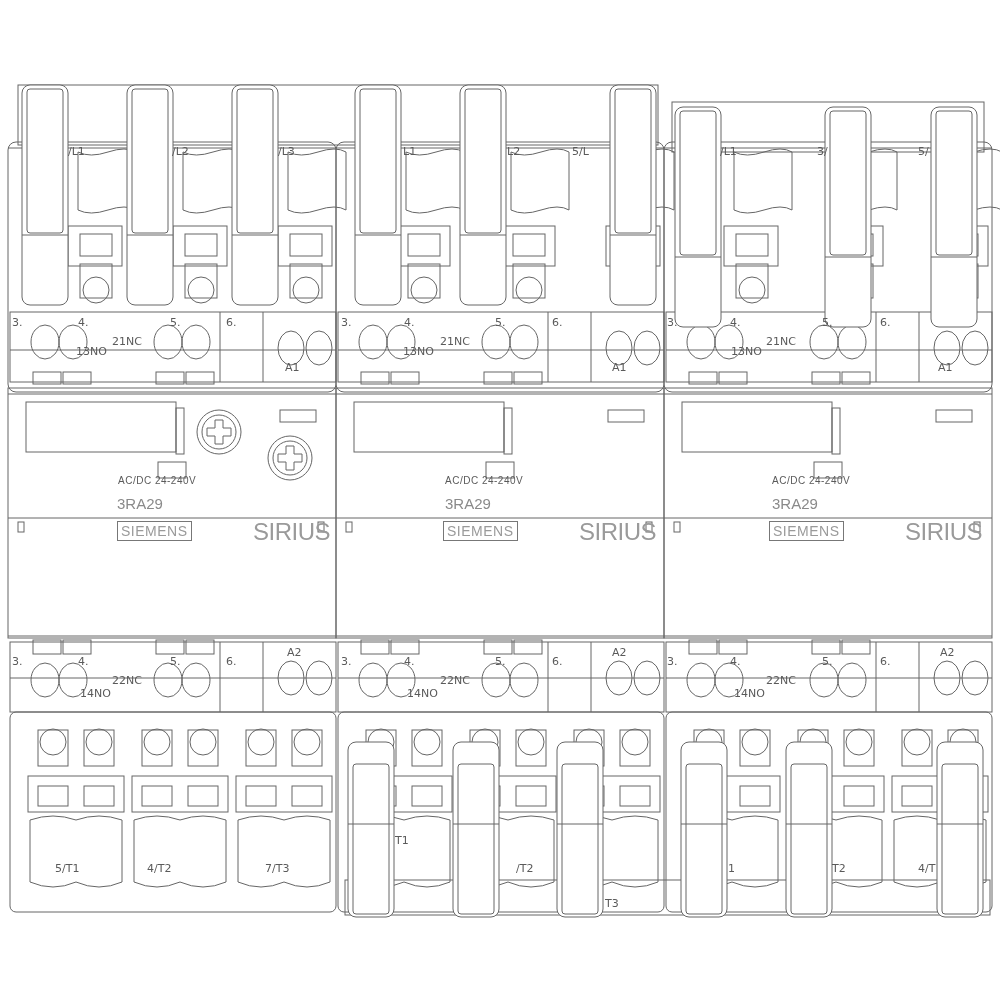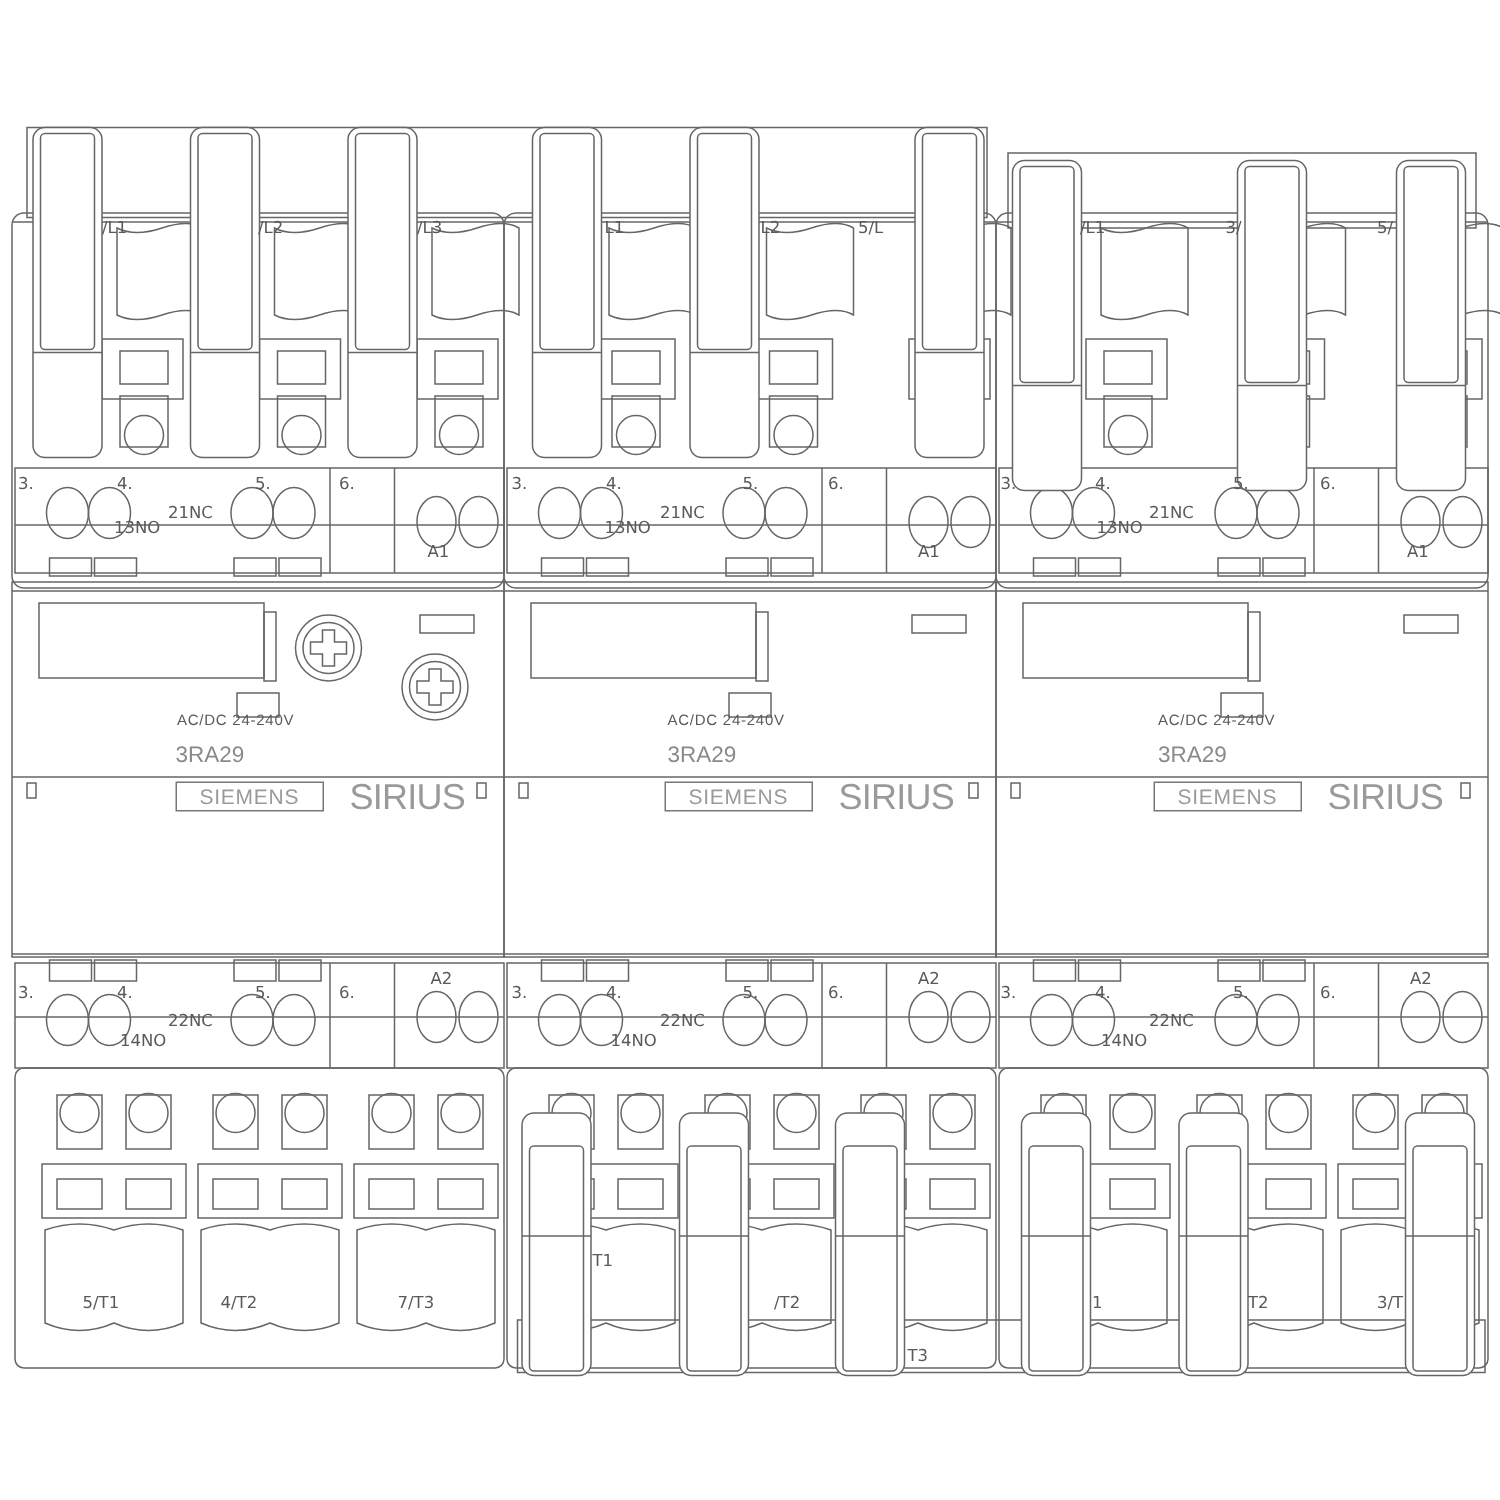--- a/index.html
+++ b/index.html
@@ -2,22 +2,22 @@
 <html><head>
 <meta charset="utf-8">
 <style>
   html,body{margin:0;padding:0;background:#ffffff;}
   body{width:1000px;height:1000px;position:relative;overflow:hidden;font-family:"DejaVu Sans",sans-serif;}
   #stage{position:absolute;left:0;top:0;width:1000px;height:1000px;}
   .lbl{position:absolute;color:#5a5a5a;font-family:"DejaVu Sans",sans-serif;white-space:nowrap;line-height:1;}
   .lbl.small{font-size:11px;}
   .lbl.mono{font-family:Liberation Sans, sans-serif;font-size:10px;letter-spacing:0.5px;}
   .lbl.big{font-size:15px;color:#8a8a8a;font-family:"Liberation Sans",sans-serif;}
-  .brand{position:absolute;border:1px solid #777;color:#9a9a9a;font-family:"Liberation Sans",sans-serif;font-size:14px;padding:1px 15px;letter-spacing:0.5px;line-height:16px;}
-  .series{position:absolute;color:#9a9a9a;font-family:"Liberation Sans",sans-serif;font-size:24px;line-height:1;letter-spacing:-0.5px;}
+  .brand{position:absolute;border:1px solid #777;color:#9a9a9a;font-family:"Liberation Sans",sans-serif;font-size:14px;padding:1px 3px;letter-spacing:0.5px;line-height:16px;}
+  .series{position:absolute;color:#9a9a9a;font-family:"Liberation Sans",sans-serif;font-size:24px;line-height:1;letter-spacing:-0.5px;margin-left:20px;}
 </style>
 </head>
 <body>
 
 <div id="stage">
 <svg width="1000" height="1000" viewBox="0 0 1000 1000" xmlns="http://www.w3.org/2000/svg">
   <defs>
 
     <g id="unit" fill="none" stroke="#666" stroke-width="1">
 
@@ -249,14 +249,14 @@
 <span class="series" style="left:885px;top:520px">SIRIUS</span>
 <span class="lbl small" style="left:667px;top:656px">3.</span>
 <span class="lbl small" style="left:730px;top:656px">4.</span>
 <span class="lbl small" style="left:822px;top:656px">5.</span>
 <span class="lbl small" style="left:880px;top:656px">6.</span>
 <span class="lbl small" style="left:766px;top:675px">22NC</span>
 <span class="lbl small" style="left:734px;top:688px">14NO</span>
 <span class="lbl small" style="left:940px;top:647px">A2</span>
 <span class="lbl small" style="left:728px;top:863px">1</span>
 <span class="lbl small" style="left:832px;top:863px">T2</span>
-<span class="lbl small" style="left:918px;top:863px">3/T</span>
+<span class="lbl small" style="left:918px;top:863px">4/T</span>
 </div>
 
 </body></html>

